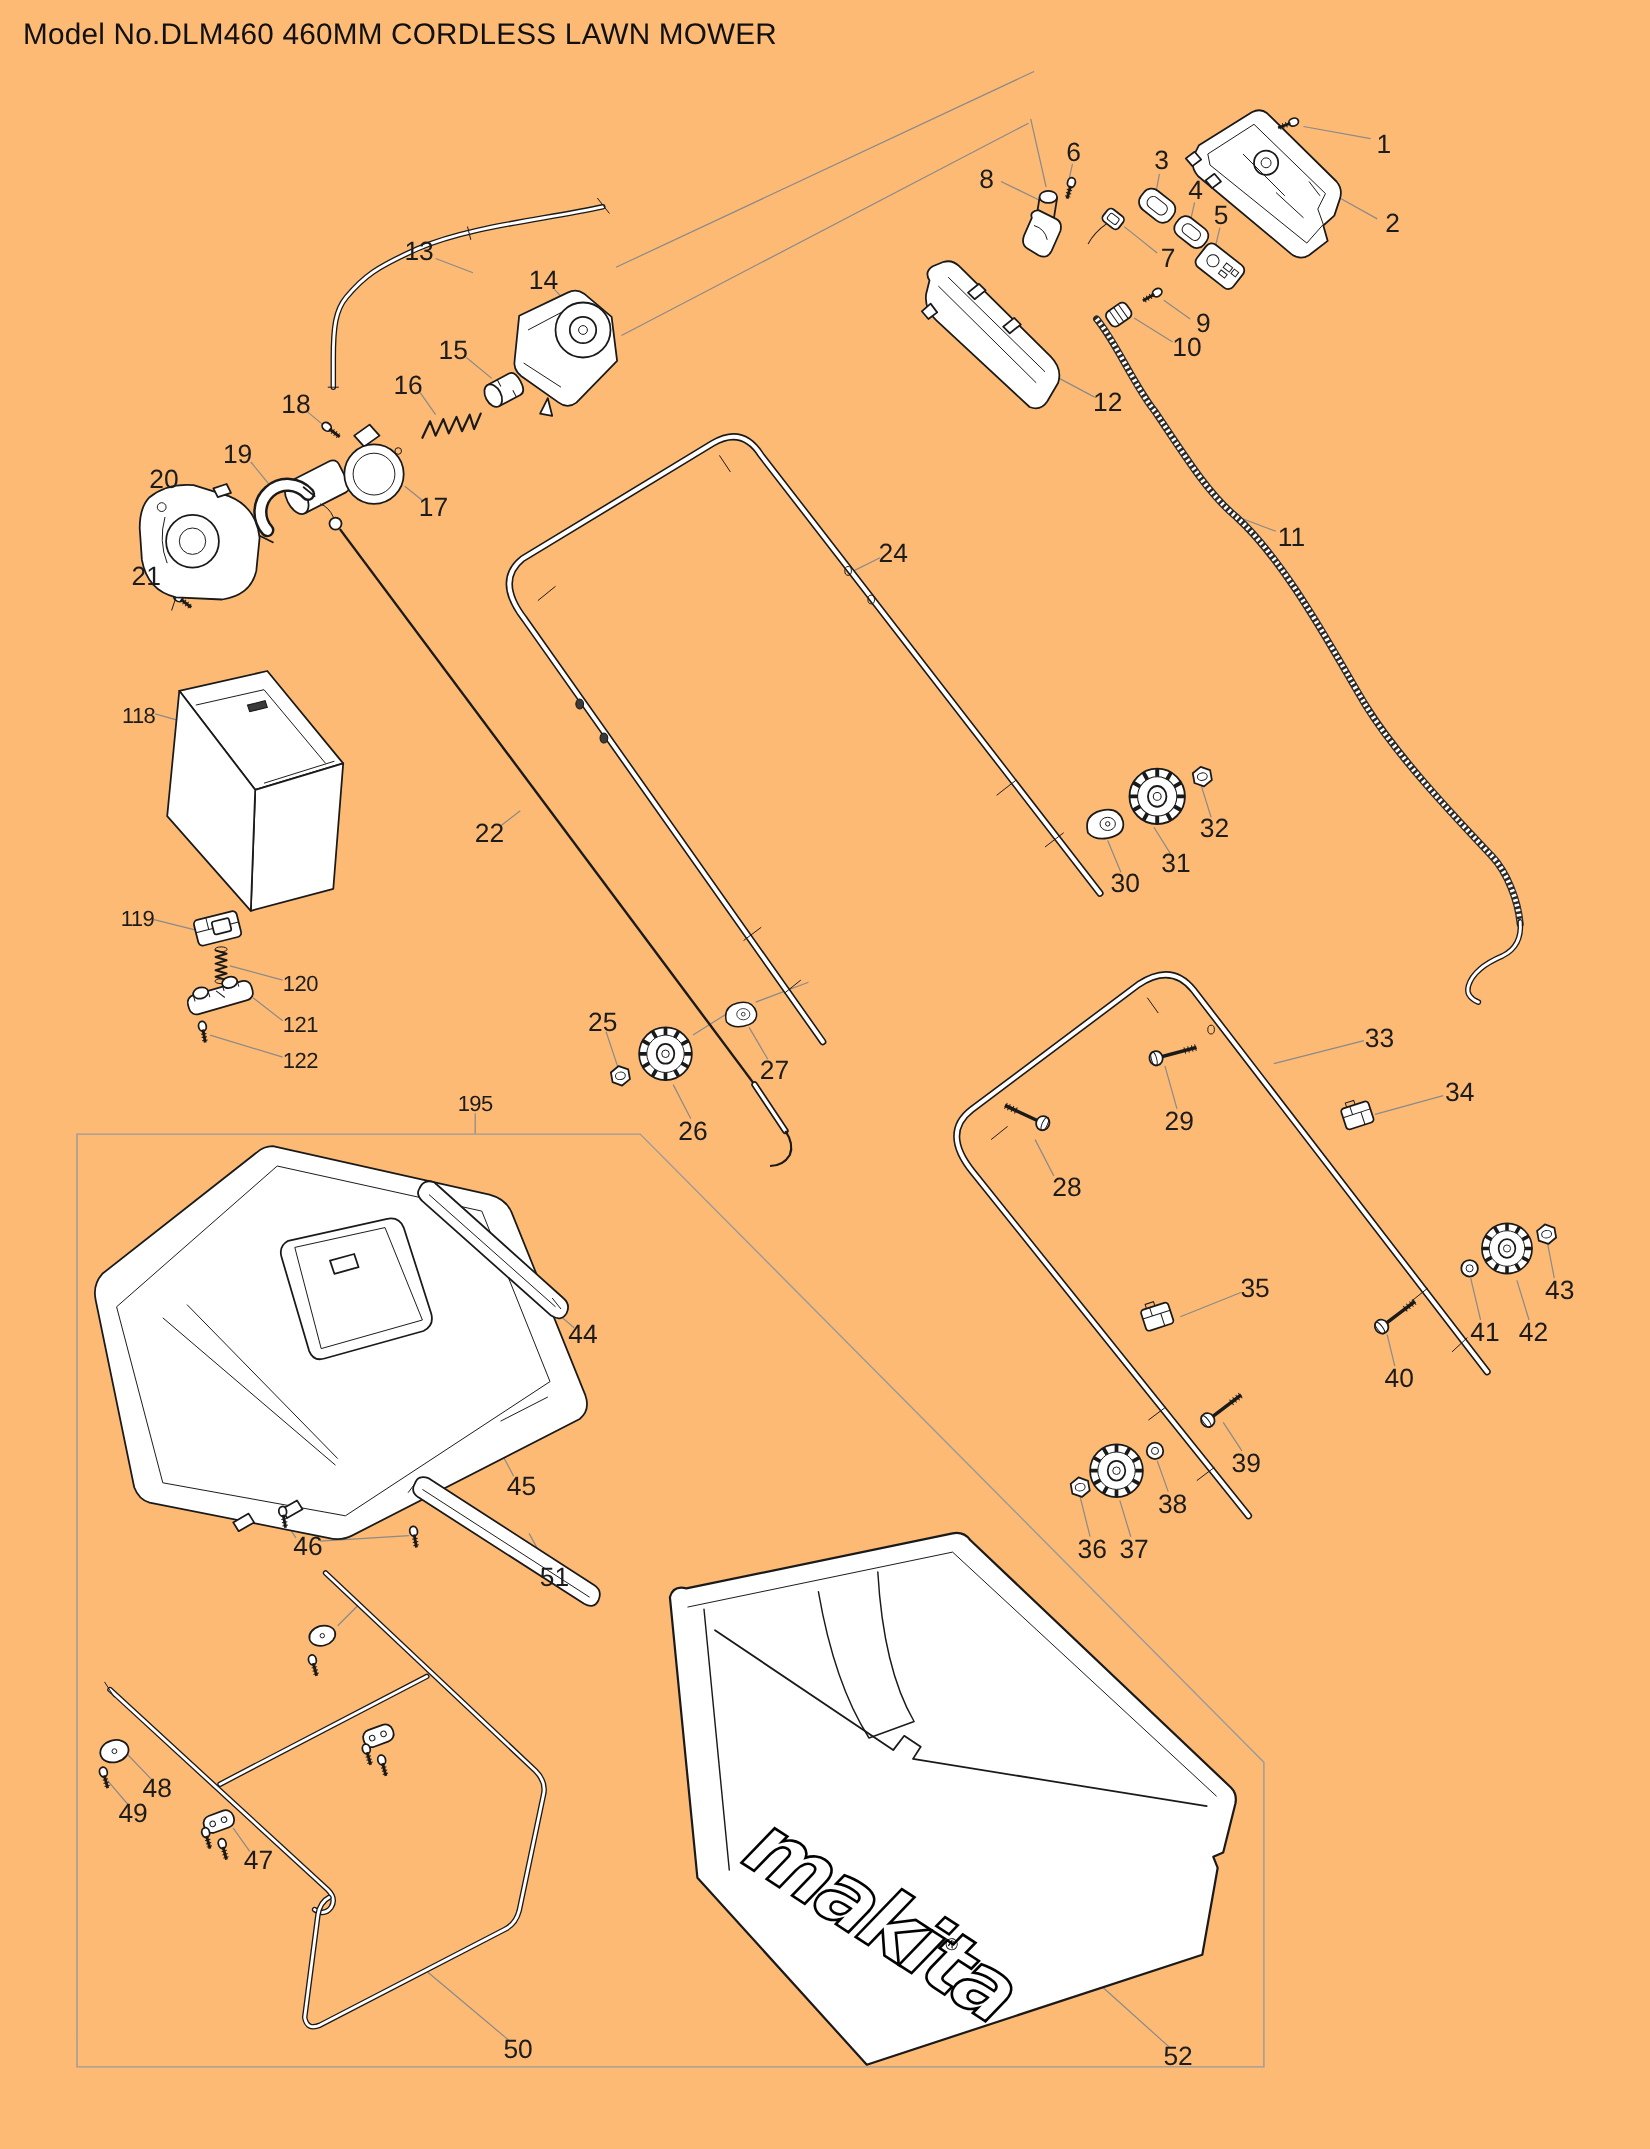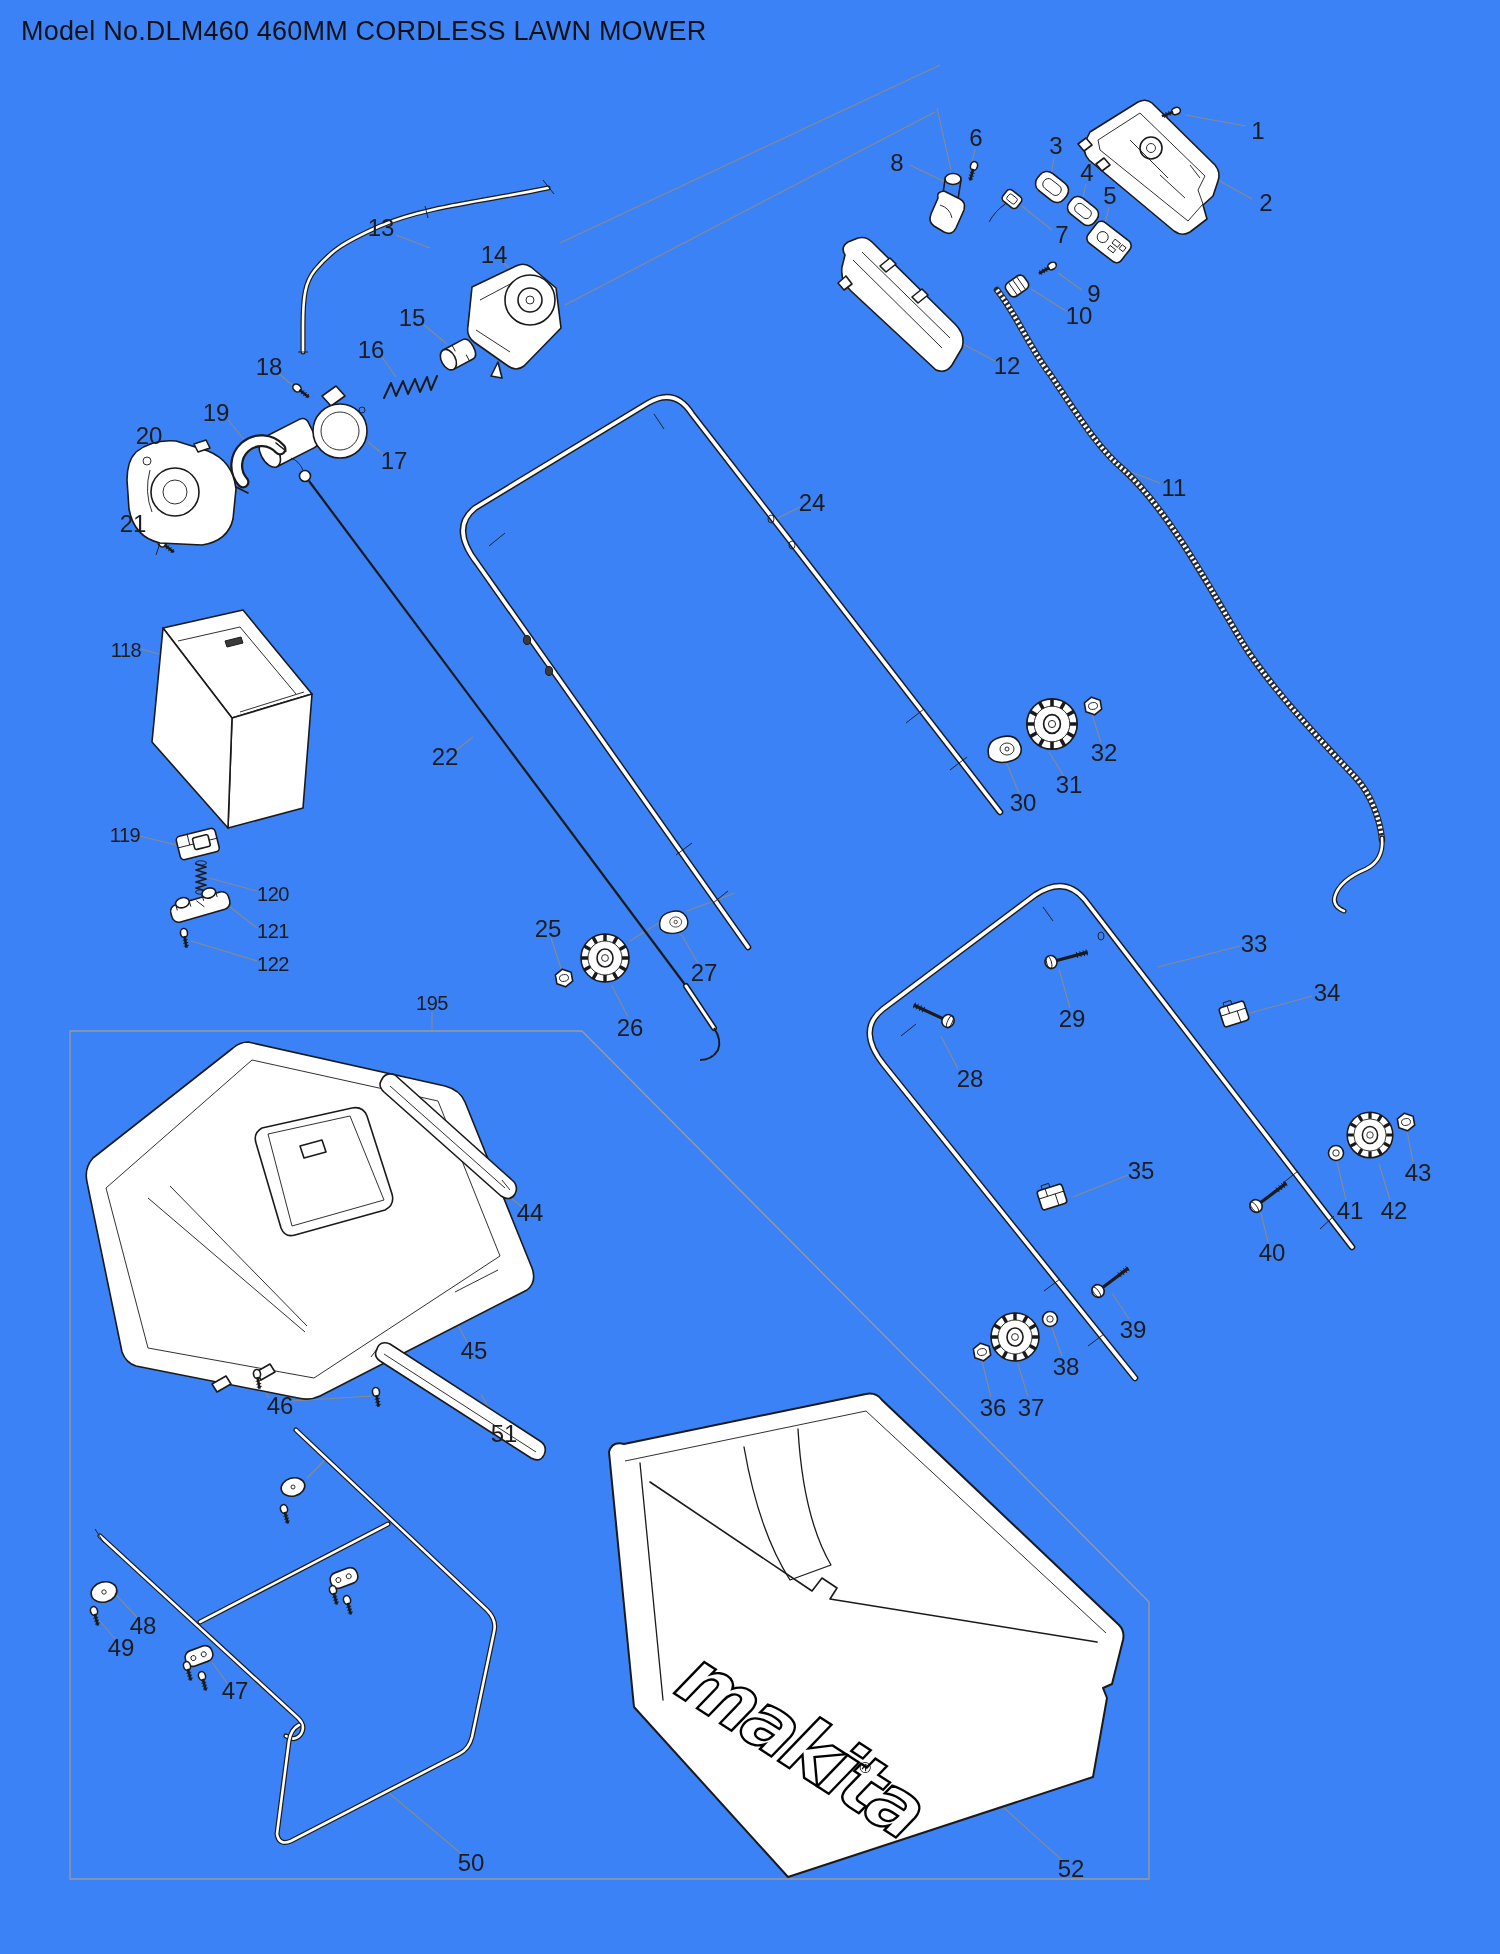--- a/index.html
+++ b/index.html
@@ -1,16 +1,16 @@
 <!DOCTYPE html>
 <html><head>
 <meta charset="utf-8">
 <style>
   html,body{margin:0;padding:0;background:#fff}
-  .page{position:relative;width:1500px;height:1954px;background:#3b82f6;font-family:"Liberation Sans",sans-serif;overflow:hidden}
+  .page{position:relative;width:1500px;height:1954px;background:#fdba74;font-family:"Liberation Sans",sans-serif;overflow:hidden}
   .title{position:absolute;left:21px;top:16px;font-size:27px;color:#111;letter-spacing:.2px;white-space:nowrap}
   svg{position:absolute;left:0;top:0}
   .ol{fill:#fff;stroke:#1a1a1a;stroke-width:1.6;stroke-linejoin:round}
   .nf{fill:none;stroke:#1a1a1a;stroke-width:1.6;stroke-linejoin:round;stroke-linecap:round}
   .thin{fill:none;stroke:#1a1a1a;stroke-width:.9}
   .ld{fill:none;stroke:#8a8a8a;stroke-width:1.1}
   .tube{fill:none;stroke:#1a1a1a;stroke-width:6.5;stroke-linecap:round;stroke-linejoin:round}
   .tubeW{fill:none;stroke:#fff;stroke-width:3.6;stroke-linecap:round;stroke-linejoin:round}
   .tube2{fill:none;stroke:#1a1a1a;stroke-width:5;stroke-linecap:round;stroke-linejoin:round}
   .tube2W{fill:none;stroke:#fff;stroke-width:2.6;stroke-linecap:round;stroke-linejoin:round}

